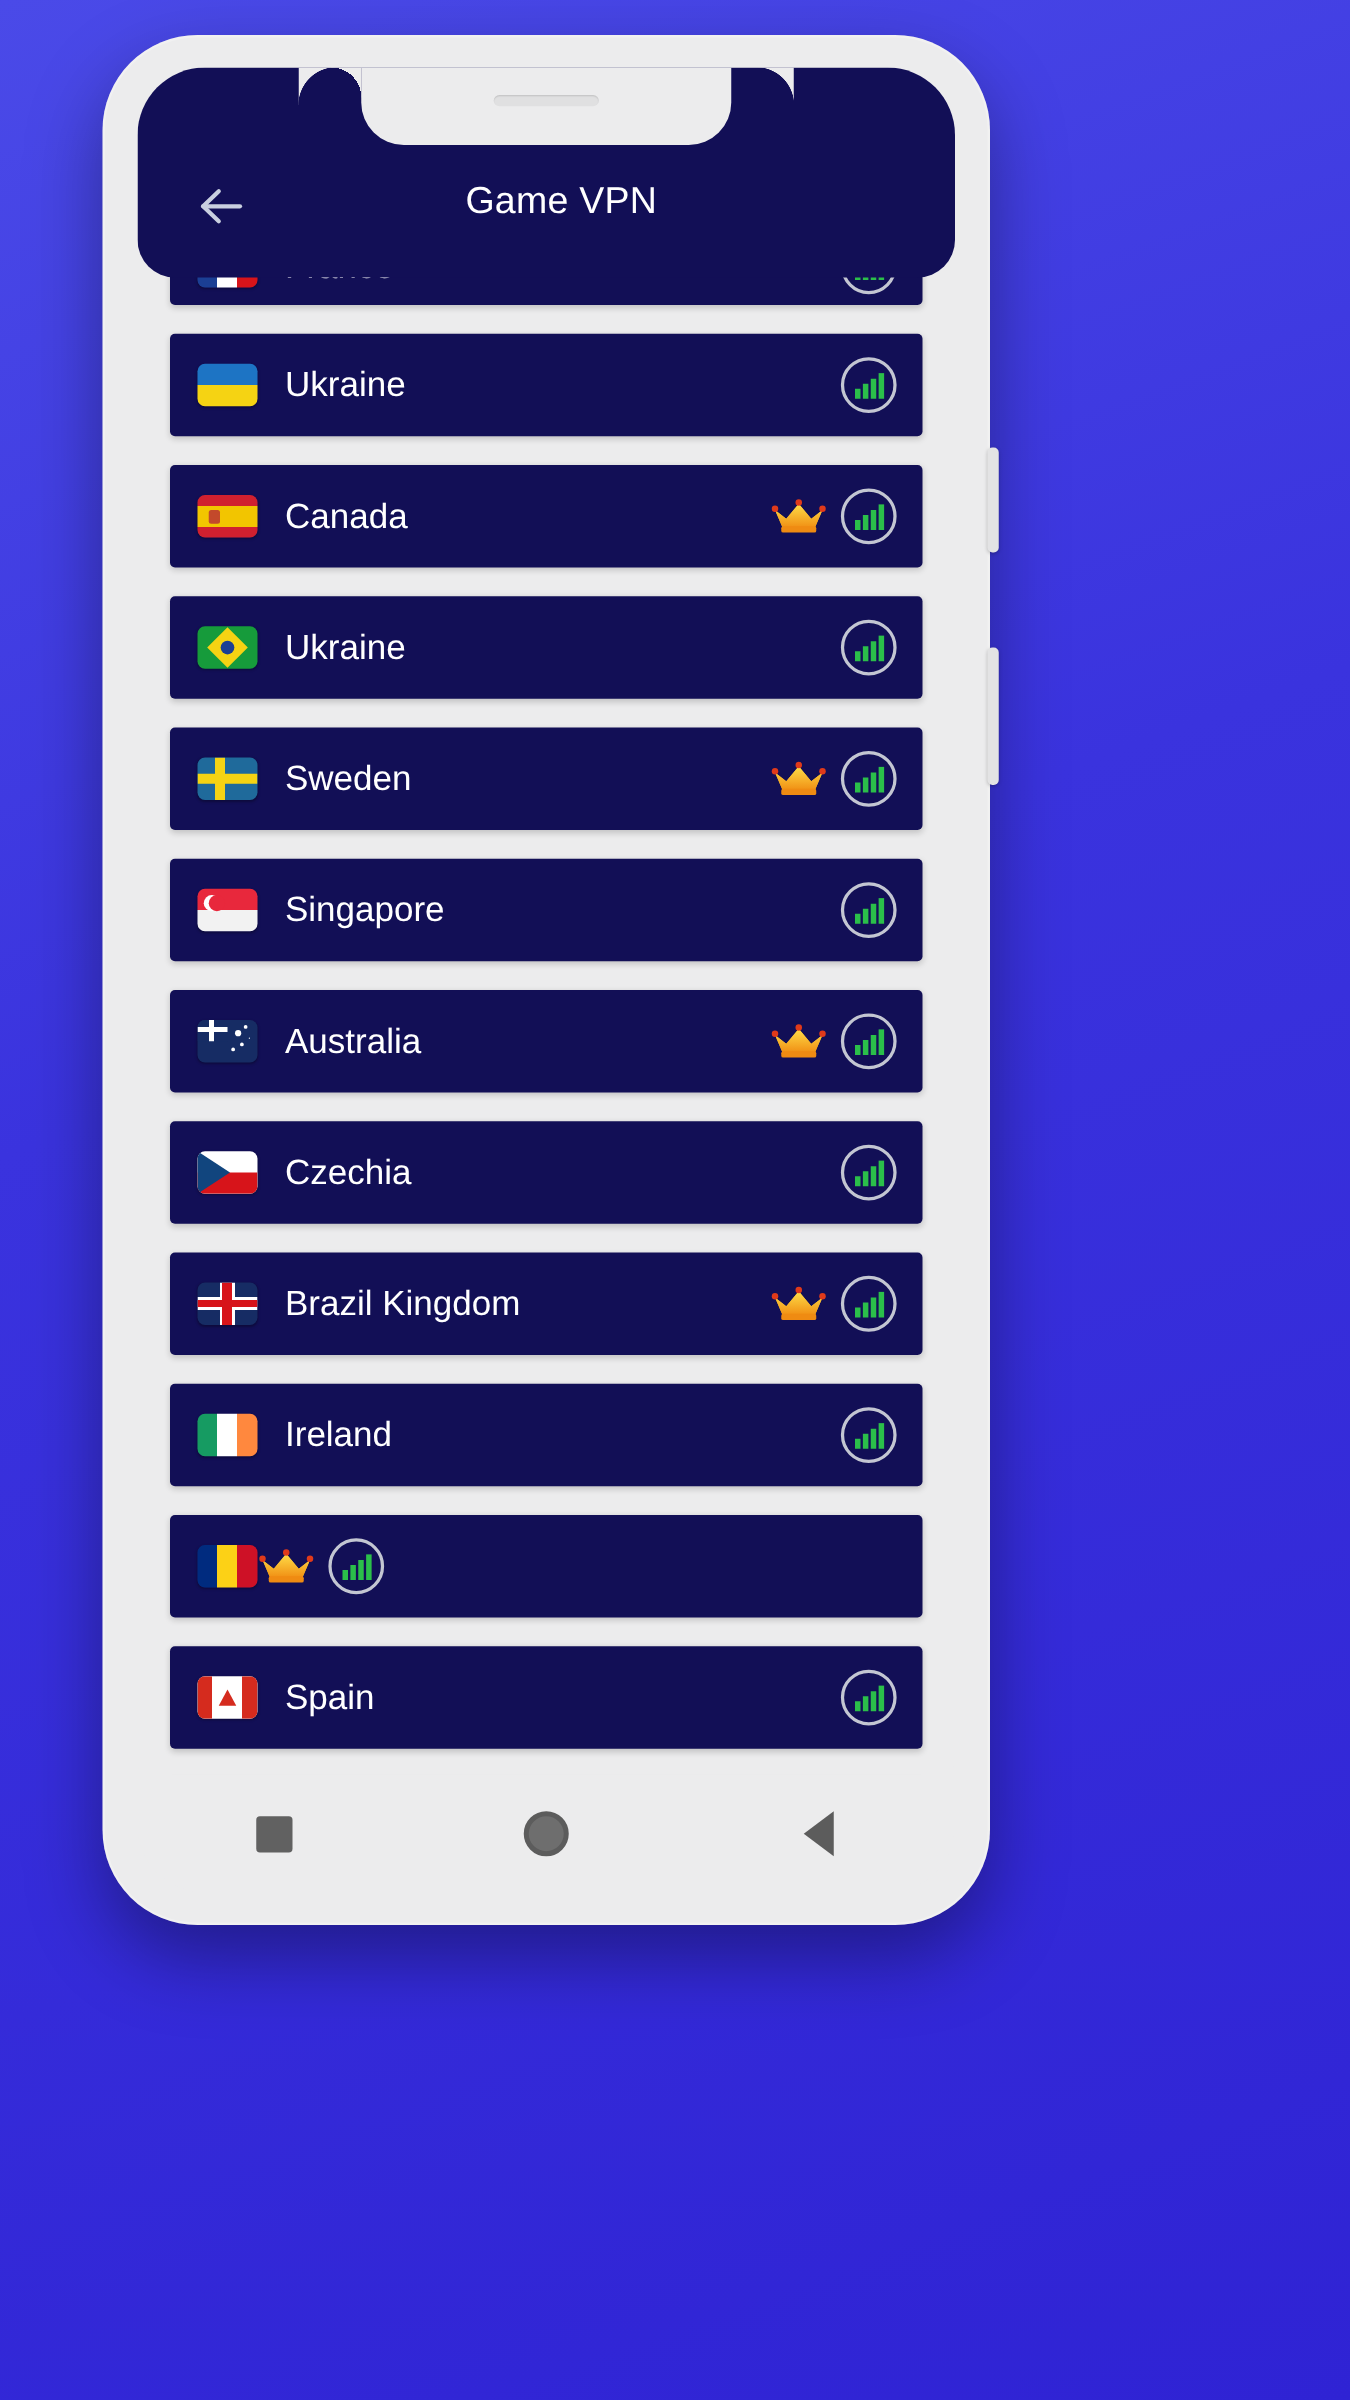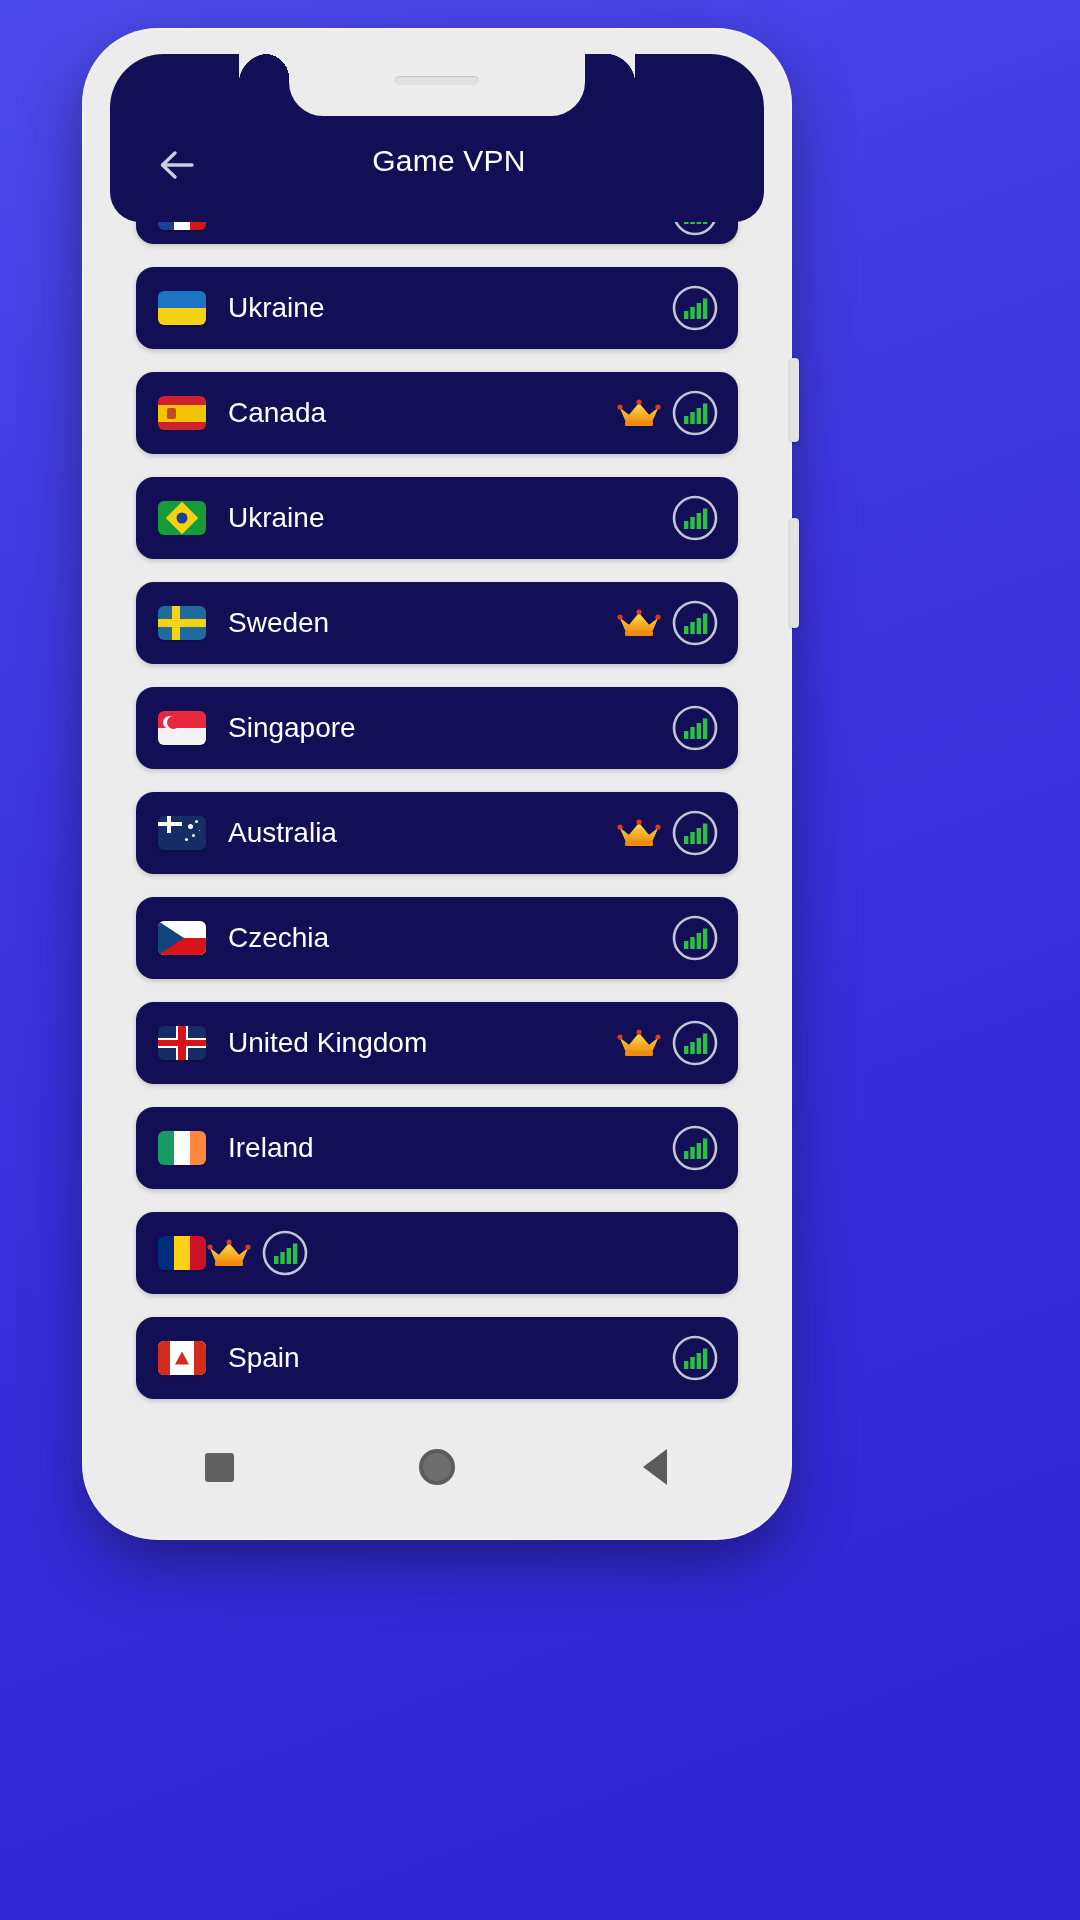--- a/index.html
+++ b/index.html
@@ -62,21 +62,21 @@
     text-align:center;color:#ffffff;font-size:30px;letter-spacing:.2px;
   }
 
   
   #list{
     position:absolute;left:0;top:0;width:100%;height:1404px;
     padding:128px 0 0 0;box-sizing:border-box;overflow:hidden;
   }
   .row{
     position:relative;margin:0 26px 23px 26px;height:82px;
-    background:#120f56;border-radius:18px;display:flex;align-items:center;
+    background:#120f56;border-radius:4px;display:flex;align-items:center;
     box-shadow:0 2px 5px rgba(0,0,0,.18);
   }
   .row.partial{height:62px;margin-bottom:23px;}
   .flag{
     width:48px;height:34px;margin-left:22px;border-radius:6px;overflow:hidden;
     flex:0 0 auto;position:relative;box-shadow:0 1px 2px rgba(0,0,0,.3);
   }
   .cname{
     margin-left:22px;color:#ffffff;font-size:28px;white-space:nowrap;flex:1 1 auto;
   }
@@ -349,21 +349,21 @@
             <svg class="signal" viewBox="0 0 50 50">
               <circle cx="25" cy="25" r="21" fill="none" stroke="#c3c6d2" stroke-width="2.6"></circle>
               <rect x="14" y="28" width="4.4" height="8" fill="#2bbf4a"></rect>
               <rect x="20.3" y="24" width="4.4" height="12" fill="#2bbf4a"></rect>
               <rect x="26.6" y="20" width="4.4" height="16" fill="#2bbf4a"></rect>
               <rect x="32.9" y="15.5" width="4.4" height="20.5" fill="#2bbf4a"></rect>
             </svg>
           </div>
           <div class="row">
             <div class="flag f-gb"></div>
-            <div class="cname">United Kingdom</div>
+            <div class="cname">Brazil Kingdom</div>
             <svg class="crown" viewBox="0 0 46 34">
               <path d="M4 12 L10 26 L36 26 L42 12 L33 19 L23 7 L13 19 Z" fill="#f7c325"></path>
               <path d="M4 12 L10 26 L36 26 L42 12 L33 19 L23 7 L13 19 Z" fill="url(#cg)" opacity="0.9"></path>
               <defs>
                 <linearGradient id="cg" x1="0" y1="0" x2="0" y2="1">
                   <stop offset="0" stop-color="#ffe14d"></stop>
                   <stop offset="1" stop-color="#f08a12"></stop>
                 </linearGradient>
               </defs>
               <rect x="9" y="25" width="28" height="5" rx="1.5" fill="#ef8b12"></rect>

